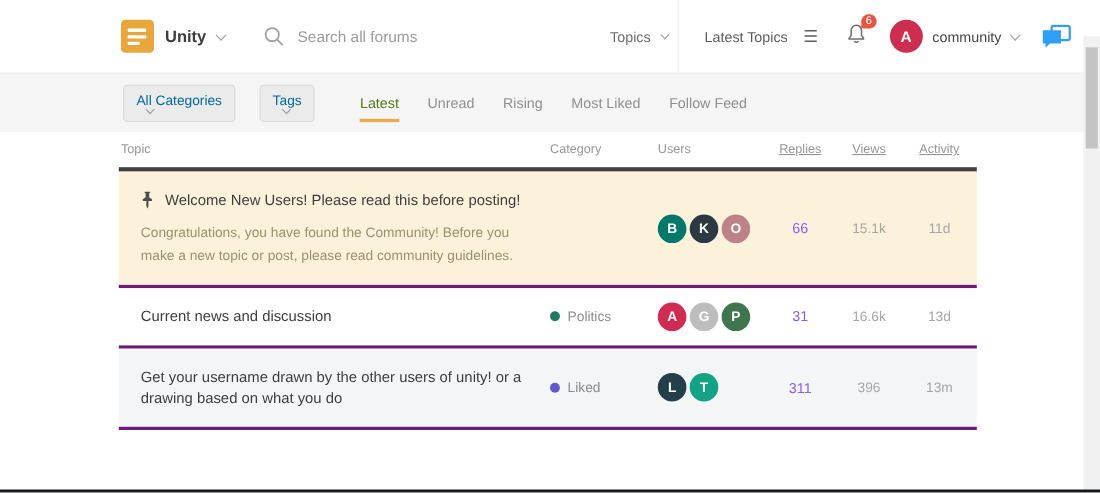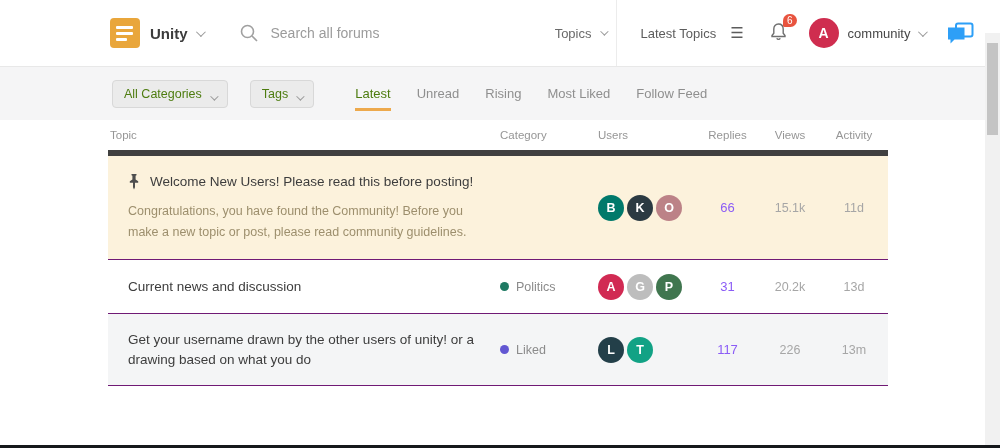--- a/index.html
+++ b/index.html
@@ -34,34 +34,34 @@
   .latest-topics { margin-left:24px; font-size:13px; color:#5c5c5c; display:flex; align-items:center; }
   .hamburger { margin-left:14px; font-size:15px; color:#5c5c5c; }
   .bell-wrap { position:relative; margin-left:26px; }
   .badge { position:absolute; top:-8px; right:-10px; color:#fff; font-size:10px; padding:1px 4px; border-radius:7px 7px 7px 2px; background:#e8543f; }
   .user-avatar-lg { width:30px; height:30px; border-radius:50%; color:#fff; font-size:14px; font-weight:bold; display:flex; align-items:center; justify-content:center; margin-left:22px; background:#cf2d4f; flex:0 0 auto; }
   .username { margin-left:9px; font-size:13px; color:#474747; }
   .hdr-spacer { flex:1; }
 
   
   .filterbar { height:53px; background:#f5f5f6; display:flex; align-items:center; padding-left:112px; }
-  .pill { display:flex; align-items:flex-end; background:#ebebeb; border:1px solid #d8d8d8; border-radius:4px; padding:6px 11px; font-size:12.5px; color:#4d7c0f; cursor:pointer; }
+  .pill { display:flex; align-items:flex-start; background:#ebebeb; border:1px solid #d8d8d8; border-radius:4px; padding:6px 11px; font-size:12.5px; color:#0369a1; cursor:pointer;flex-direction:column; }
   .pill + .pill { margin-left:22px; }
   .tabs { display:flex; align-items:center; margin-left:28px; }
   .tab { position:relative; padding:0 13px; font-size:13px; color:#8f8f8f; cursor:pointer; }
   .tab.active { color:#4d7c0f; }
   .tab.active::after { content:""; position:absolute; left:13px; right:13px; bottom:-10px; height:3px; background:#eda94c; }
 
   
   .table { margin-left:108px; width:780px; }
   .tgrid { display:grid; grid-template-columns:387px 95px 105px 65px 60px 68px; align-items:center; }
-  .thead { height:36px; border-bottom:6px solid #404040; color:#969696; font-size:11.5px; }
+  .thead { height:36px; border-bottom:4px solid #404040; color:#969696; font-size:11.5px; }
   .h-topic { padding-left:2px; } .h-cat { padding-left:5px; } .h-users { padding-left:8px; }
-  .h-replies,.h-views,.h-activity { text-align:center; }
-  .trow { border-bottom:1px solid #701a75; background:#fff; min-height:54px; }
+  .h-replies,.h-views,.h-activity { text-align:center;text-decoration:underline; }
+  .trow { border-bottom:3px solid #701a75; background:#fff; min-height:54px; }
   .trow.pinned { background:#fcf2dc; }
   .trow.grayrow { background:#f4f5f6; }
   .trow.partial { min-height:14px; border-bottom:none; }
   .topic-cell { padding:16px 10px 16px 20px; }
   .title-line { display:flex; align-items:center; }
   .pin-wrap { margin-right:10px; display:inline-flex; }
   .topic-title { font-size:13.5px; color:#3d3d3d; line-height:1.45; cursor:pointer; }
   .topic-desc { margin-top:9px; font-size:12.5px; color:#9d8f6d; line-height:1.7; }
   .tag-row { margin-top:9px; }
   .tag { display:inline-block; color:#fff; font-size:11px; padding:3px 8px; border-radius:2px; margin-right:5px; cursor:pointer; }
@@ -190,40 +190,40 @@
       <div class="cat-cell">
         <span class="cat-dot" style="background: rgb(31, 122, 99);"></span>
         <span>Politics</span>
       </div>
       <div class="users-cell">
         <span class="avatar" style="background: rgb(209, 42, 83);">A</span>
         <span class="avatar" style="background: rgb(189, 189, 189);">G</span>
         <span class="avatar" style="background: rgb(64, 118, 79);">P</span>
       </div>
       <div class="num">31</div>
-      <div class="num muted">20.2k</div>
+      <div class="num muted">16.6k</div>
       <div class="num muted">13d</div>
     </div>
 
     <div class="trow tgrid grayrow">
       <div class="topic-cell">
         <div class="title-line">
           <span class="topic-title">Get your username drawn by the other users of unity! or a drawing based on what you do</span>
         </div>
       </div>
       <div class="cat-cell">
         <span class="cat-dot" style="background: rgb(98, 87, 210);"></span>
         <span>Liked</span>
       </div>
       <div class="users-cell">
         <span class="avatar" style="background: rgb(35, 63, 73);">L</span>
         <span class="avatar" style="background: rgb(18, 162, 133);">T</span>
       </div>
-      <div class="num">117</div>
-      <div class="num muted">226</div>
+      <div class="num">311</div>
+      <div class="num muted">396</div>
       <div class="num muted">13m</div>
     </div>
 
     <div class="trow tgrid partial"></div>
   </div>
 
   <div class="scrollbar">
     <div class="scroll-thumb"></div>
   </div>
 

